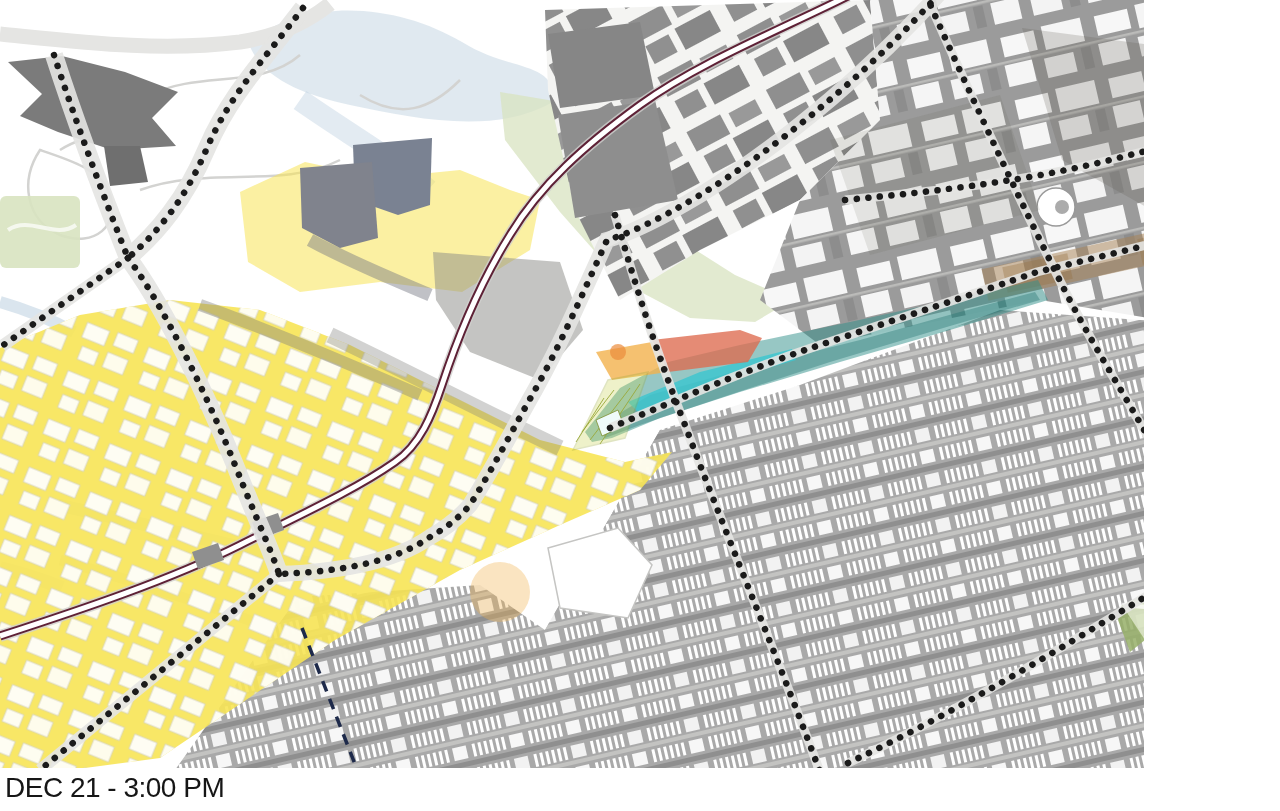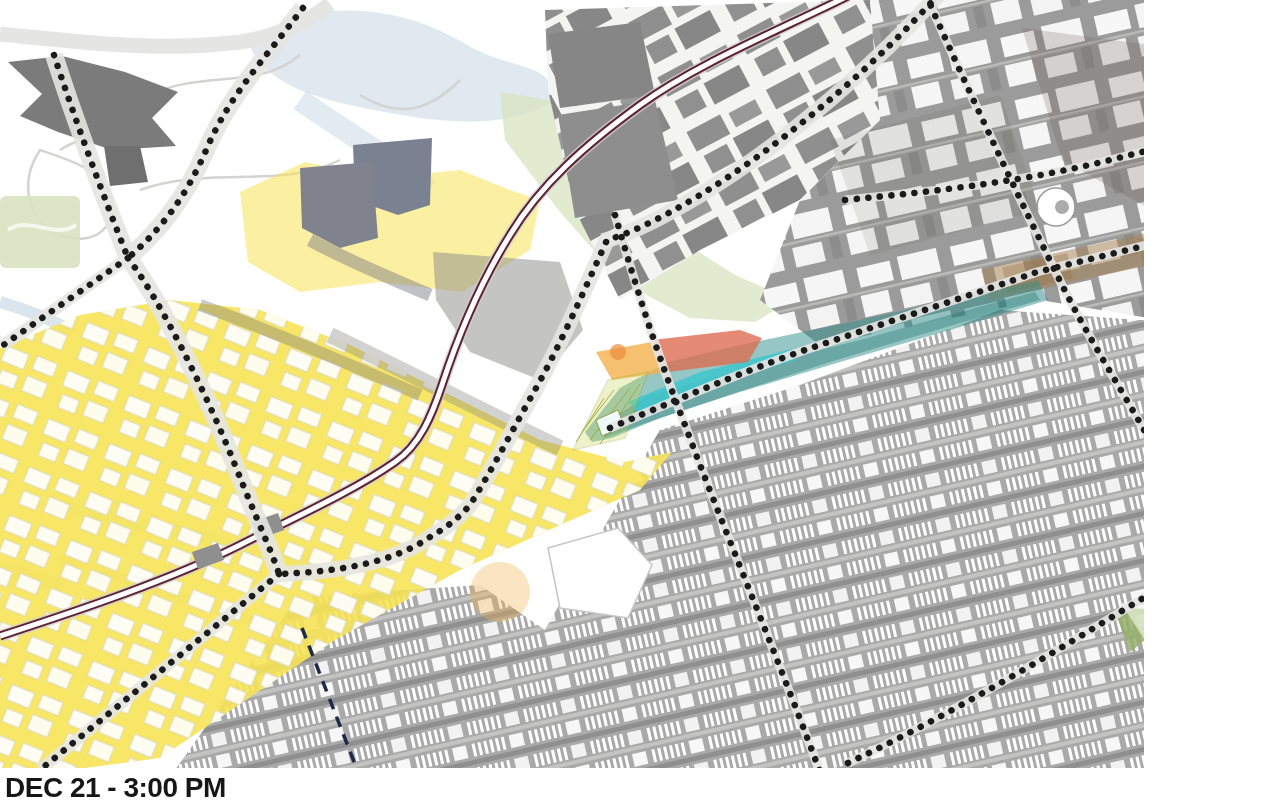--- a/index.html
+++ b/index.html
@@ -1,17 +1,17 @@
 <!DOCTYPE html>
 <html style="--background: #FFFFFF; --ink: #161616; --road: #E5E5E3; --road-thin: #D3D3D1; --block-gray: #9B9B9B; --block-light: #A9A9A9; --building-dark: #7B7B7B; --sun-yellow: #F7E455; --shadow-teal: #2F8F8A; --shadow-cyan: #3EC6CF; --impact-red: #DE6A4E; --impact-orange: #F2B14C; --park-green: #D8E3C0; --water-blue: #C2D3E2; --rail-maroon: #5E2136; --grid-dot: #1B1B1B; --dash-navy: #1E2A4A; --band-brown: #A88254;"><head>
 <meta charset="utf-8">
 <style>
   html,body{margin:0;padding:0;background:#fff;}
   .stage{position:relative;width:1144px;height:811px;background:var(--background,#fff);overflow:hidden;
-         font-family:"Liberation Sans",sans-serif;font-weight:bold;}
+         font-family:"Liberation Sans",sans-serif;}
   .map-wrap{position:absolute;top:0;left:0;width:1280px;height:770px;}
   svg{display:block;}
   .caption{position:absolute;left:0;top:768px;width:1280px;height:43px;background:#fff;
            color:var(--ink,#161616);font-size:28px;line-height:40px;padding-left:5px;
            letter-spacing:-0.5px;font-family:"Liberation Sans",sans-serif;}
 </style>
 </head>
 <body>
 
 <div class="stage">

